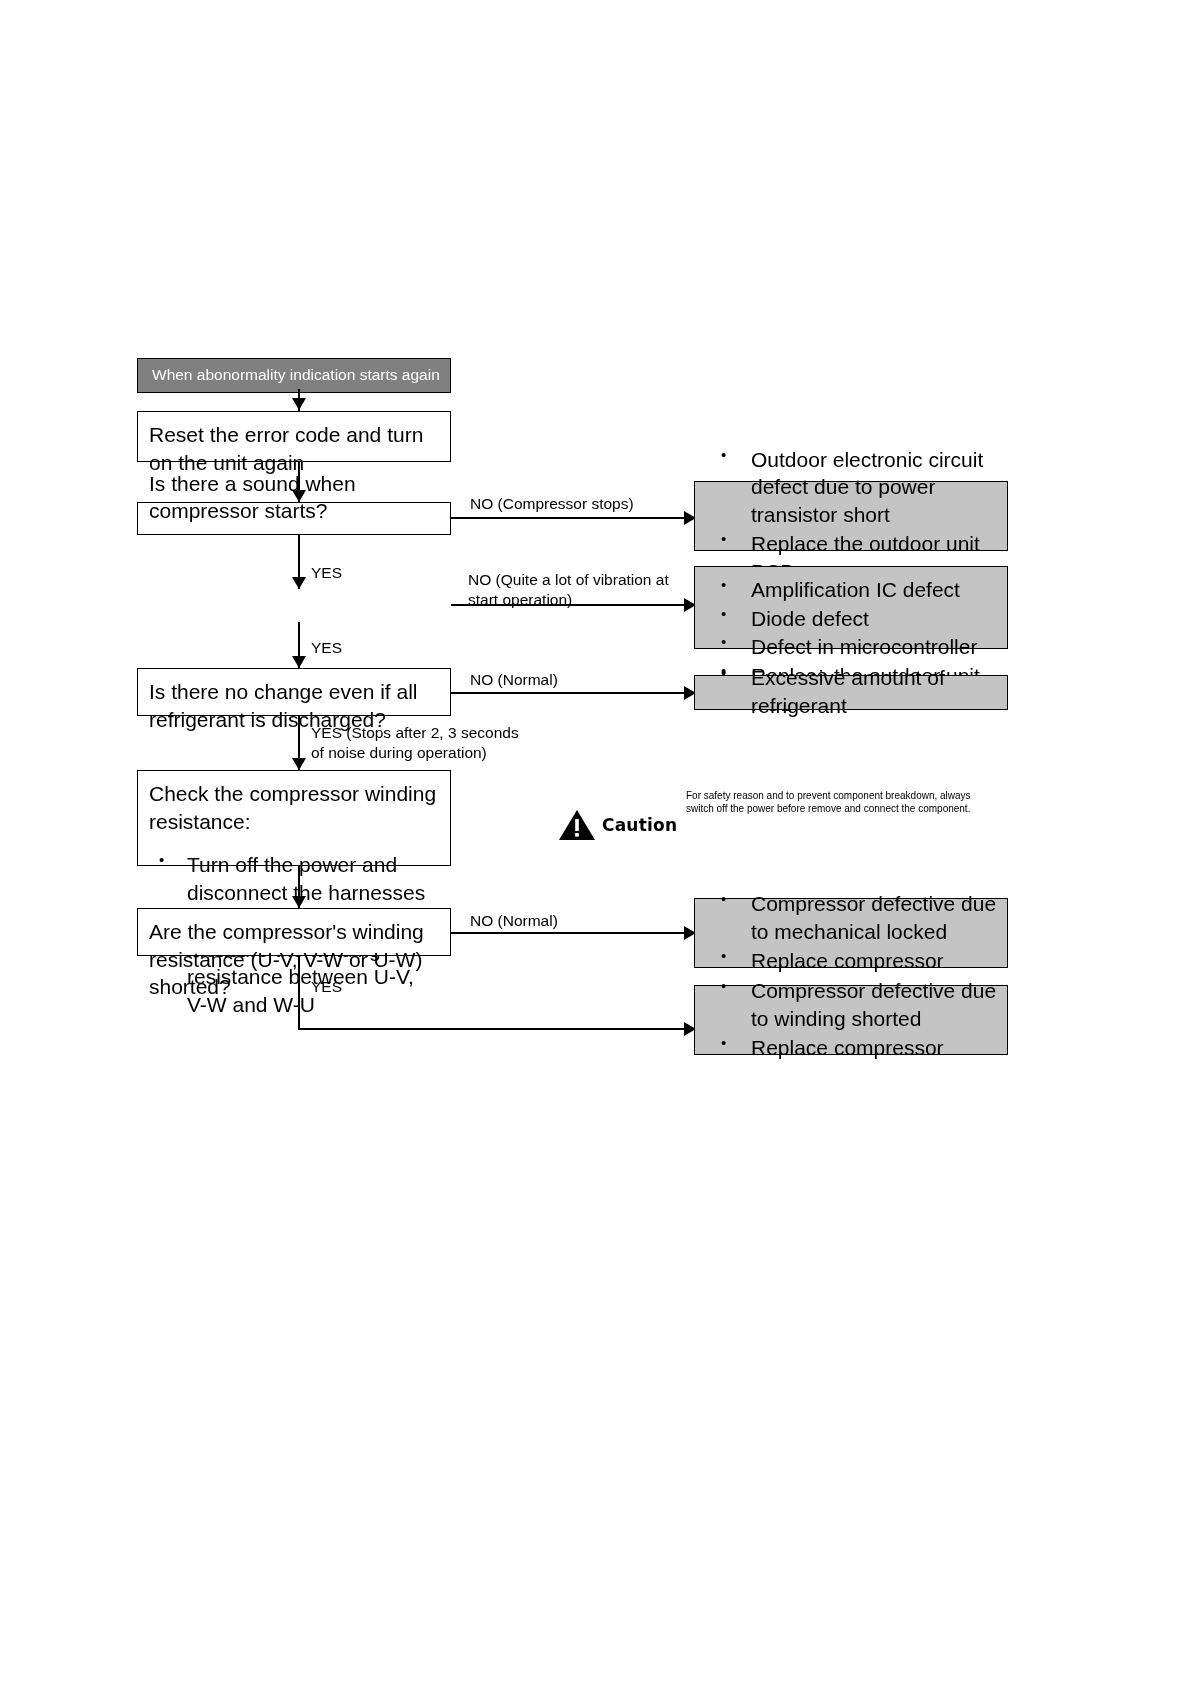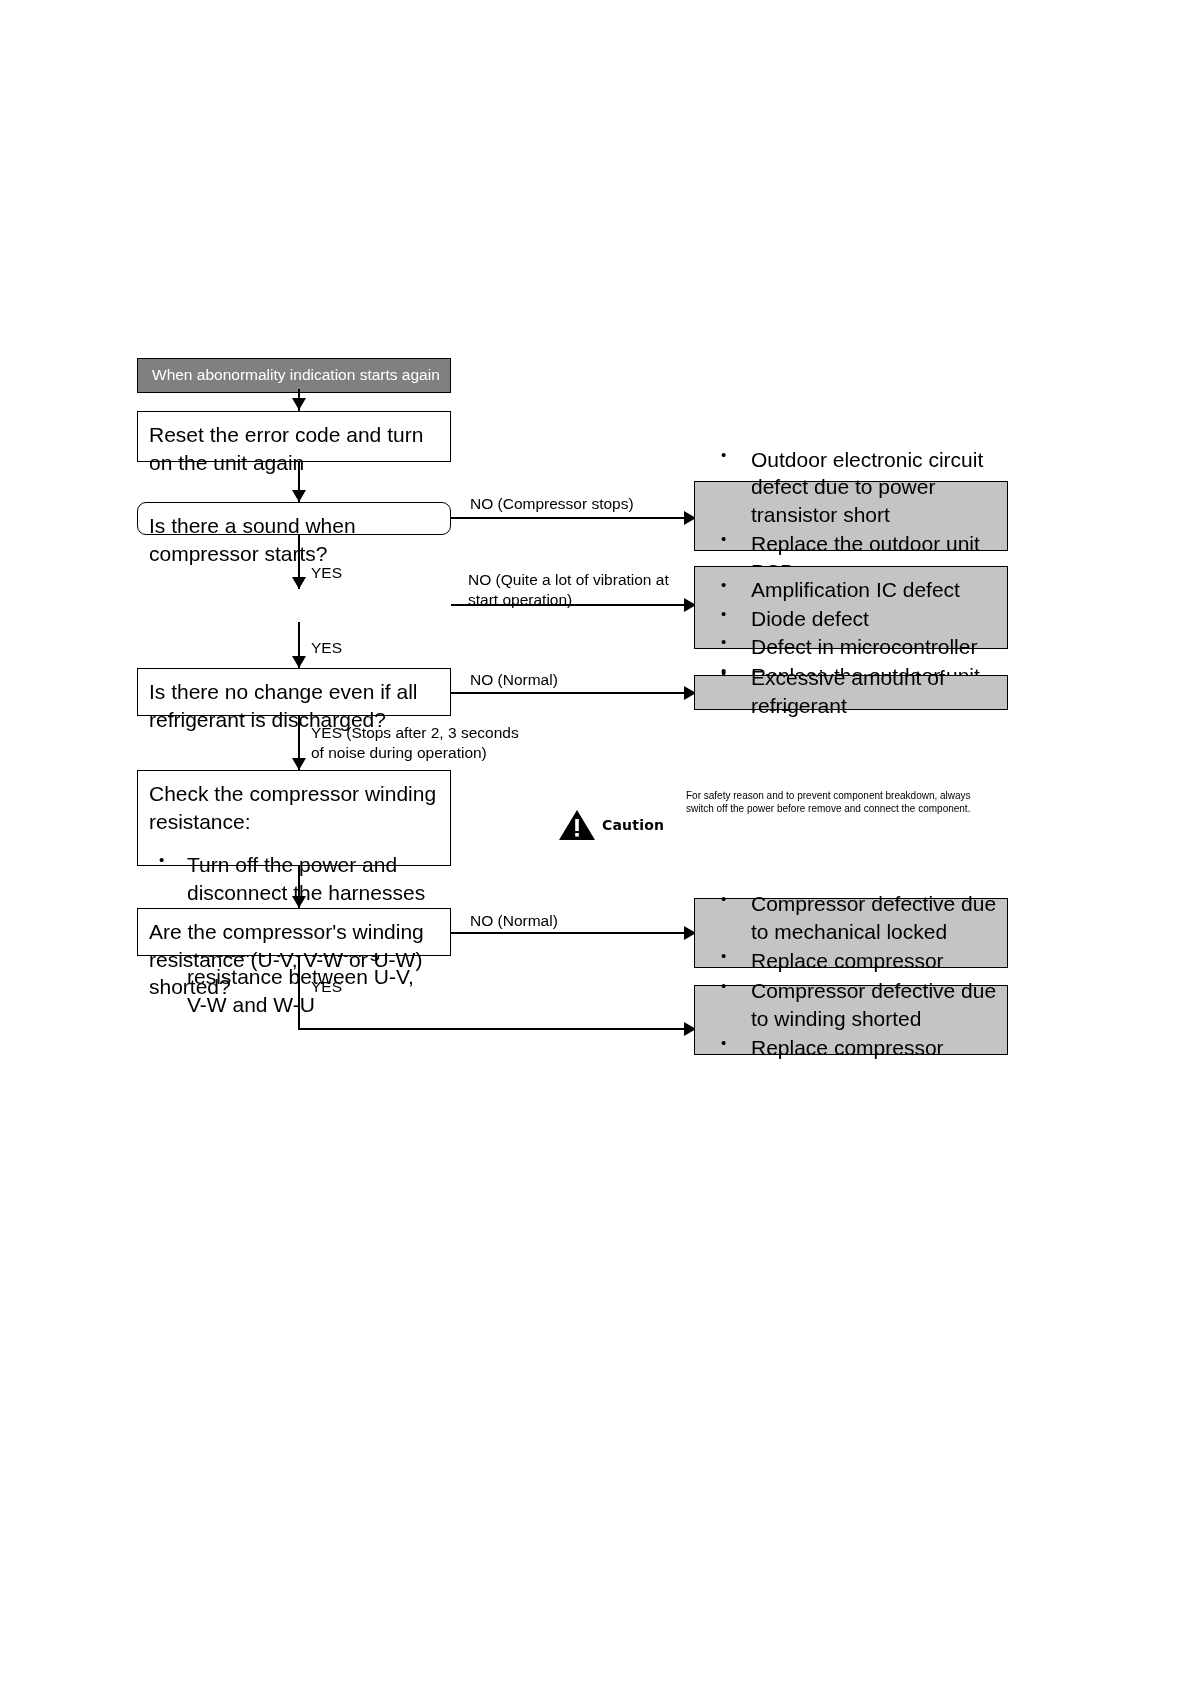--- a/index.html
+++ b/index.html
@@ -133,21 +133,21 @@
   }
   .caution-icon-group {
     position: absolute;
     display: flex;
     align-items: center;
     gap: 6px;
   }
   .caution-word {
     font-family: "DejaVu Sans", sans-serif;
     font-weight: bold;
-    font-size: 14px;
+    font-size: 17px;
     letter-spacing: 0.2px;
   }
   .caution-text {
     position: absolute;
     font-size: 10px;
     line-height: 1.33;
     white-space: pre-line;
   }
 </style>
 </head>
@@ -162,21 +162,21 @@
   <div class="vline" style="left:298px; top:389px; height:22px;"></div>
   <div class="arrow-down" style="left:292px; top:398px;"></div>
 
   <div class="node box-white" style="left:137px; top:411px; width:314px; height:51px;">
     <div>Reset the error code and turn on the unit again</div>
   </div>
 
   <div class="vline" style="left:298px; top:462px; height:40px;"></div>
   <div class="arrow-down" style="left:292px; top:490px;"></div>
 
-  <div class="node box-white" style="left:137px; top:502px; width:314px; height:33px; display:flex; align-items:flex-start;border-radius:9px;">
+  <div class="node box-white" style="left:137px; top:502px; width:314px; height:33px; display:flex; align-items:flex-end;">
     <div>Is there a sound when compressor starts?</div>
   </div>
 
   <div class="hline" style="left:451px; top:517px; width:243px;"></div>
   <div class="arrow-right" style="left:684px; top:511px;"></div>
   <div class="edge-label" style="left:470px; top:494px;">NO (Compressor stops)</div>
 
   <div class="node box-gray" style="left:694px; top:481px; width:314px; height:70px; display:flex; align-items:center;">
     <ul class="blist">
       <li>Outdoor electronic circuit defect due to power transistor short</li>

